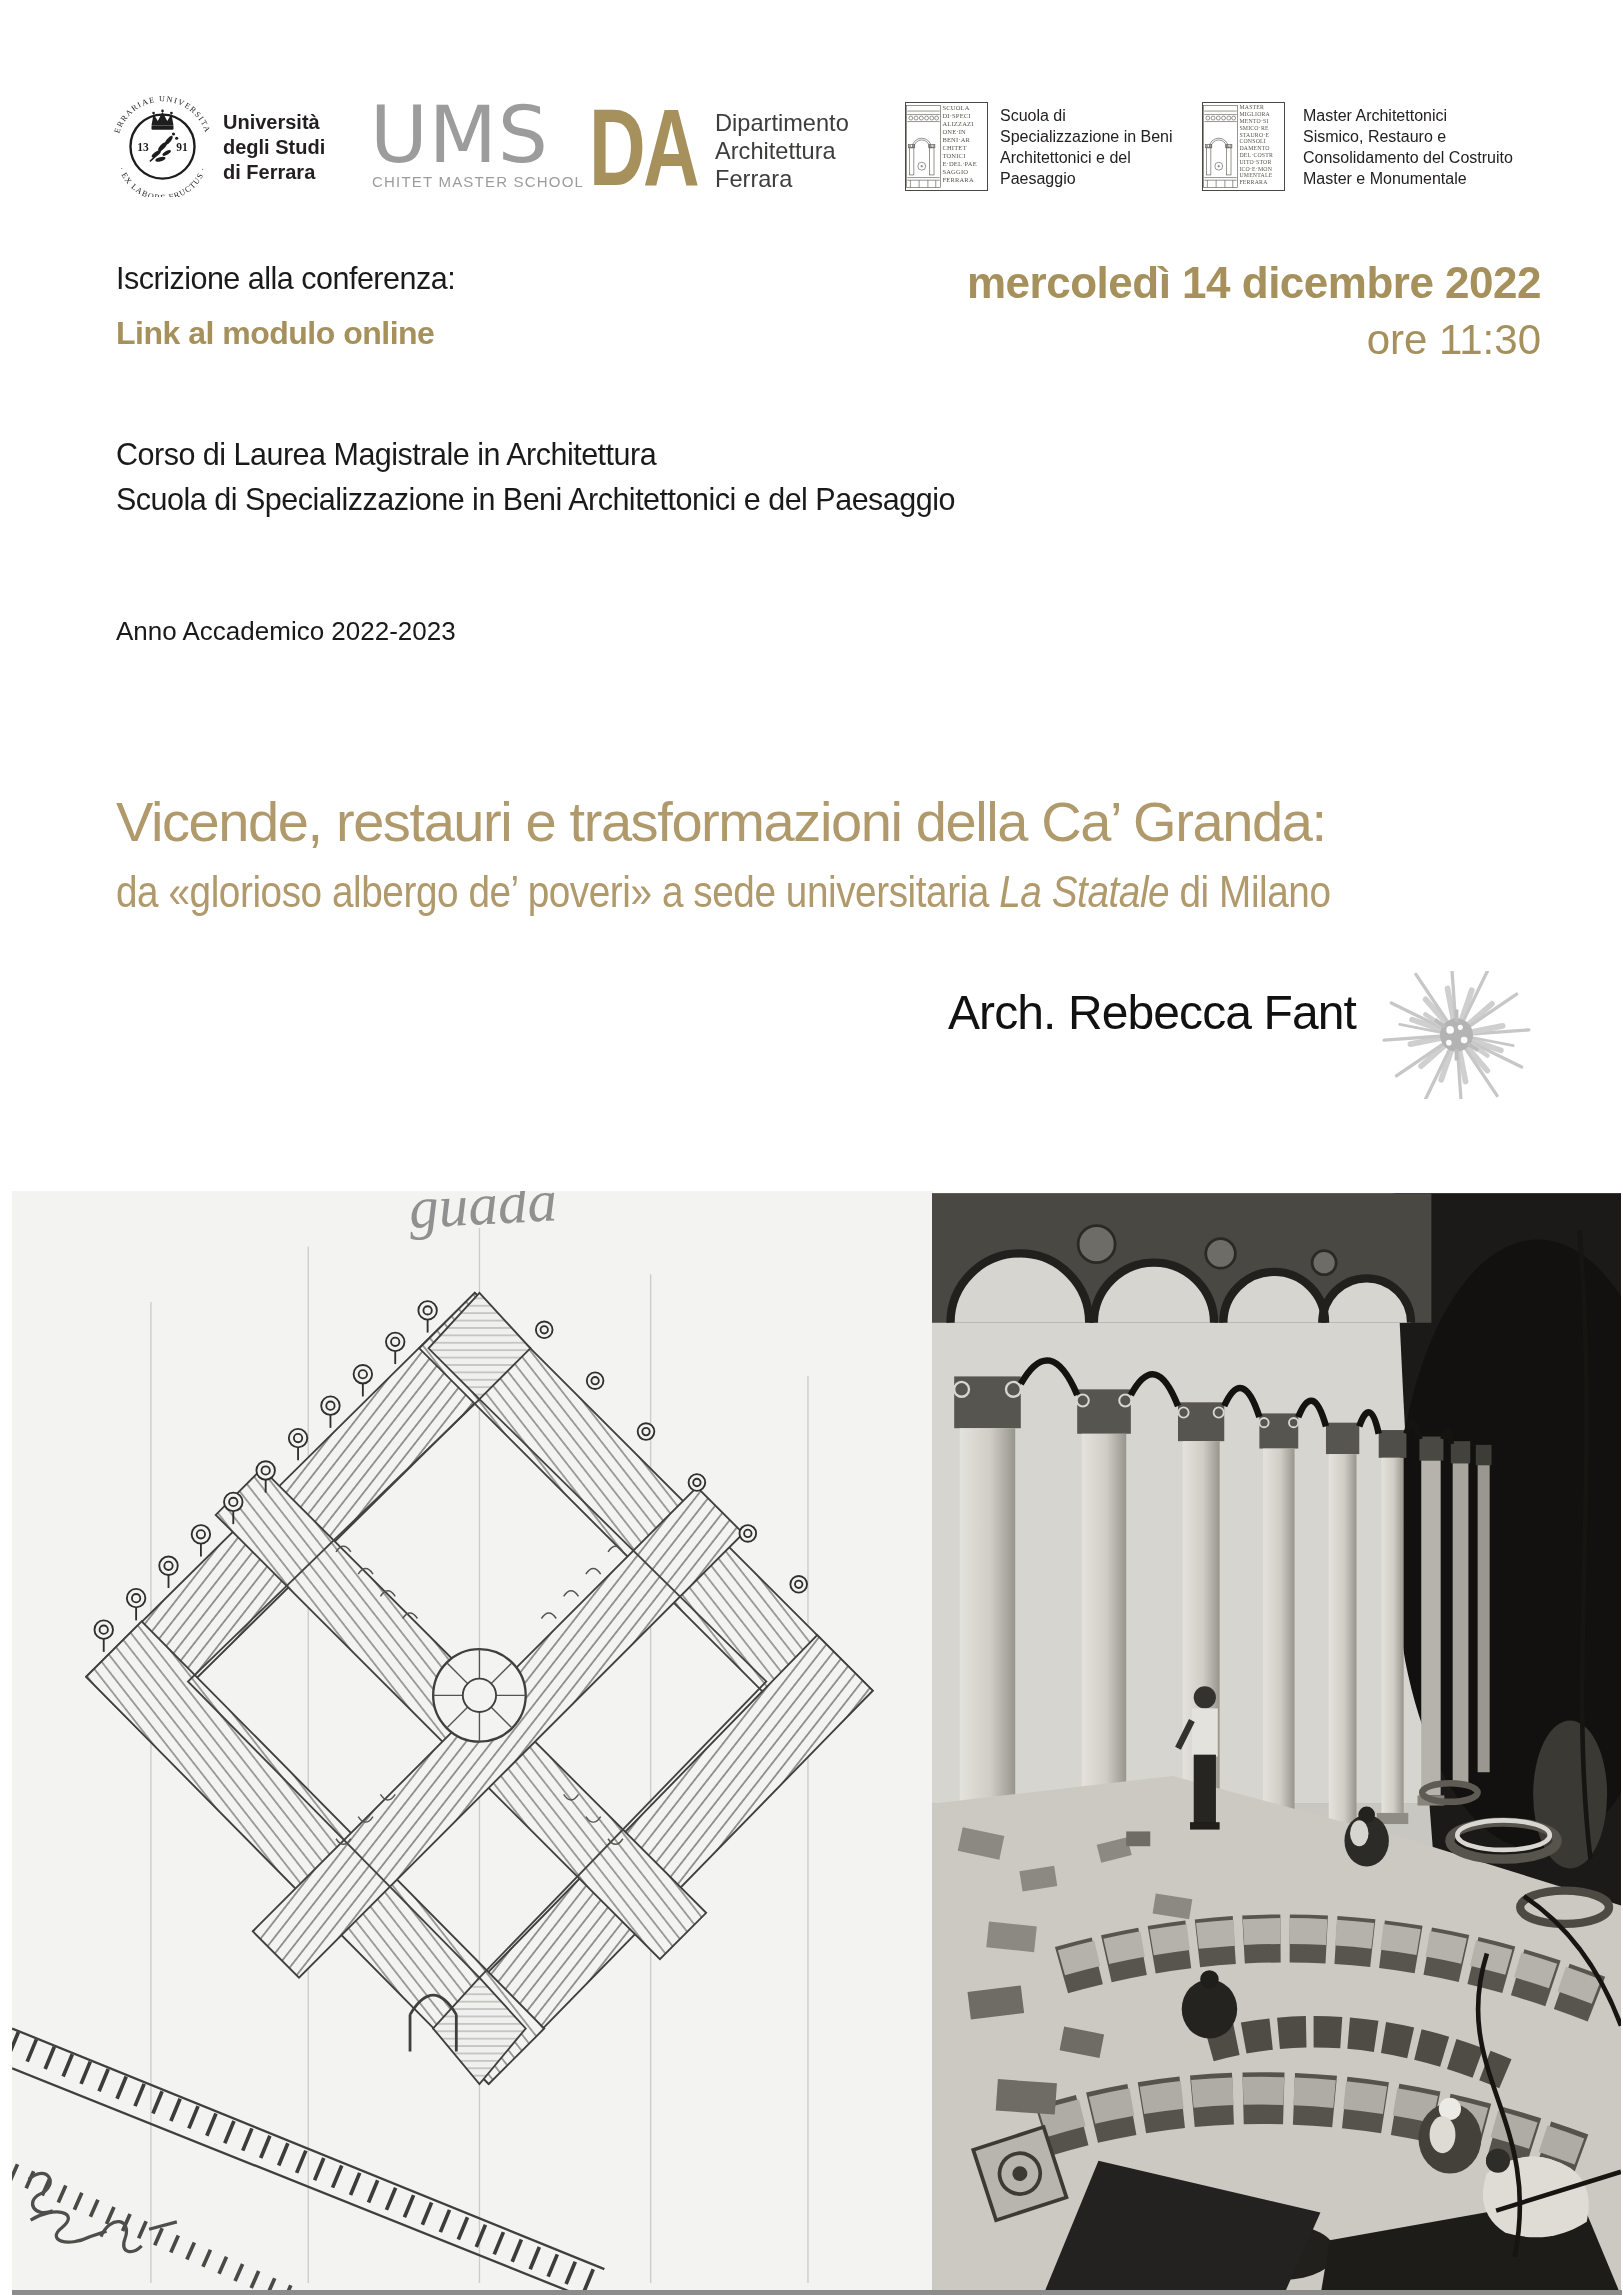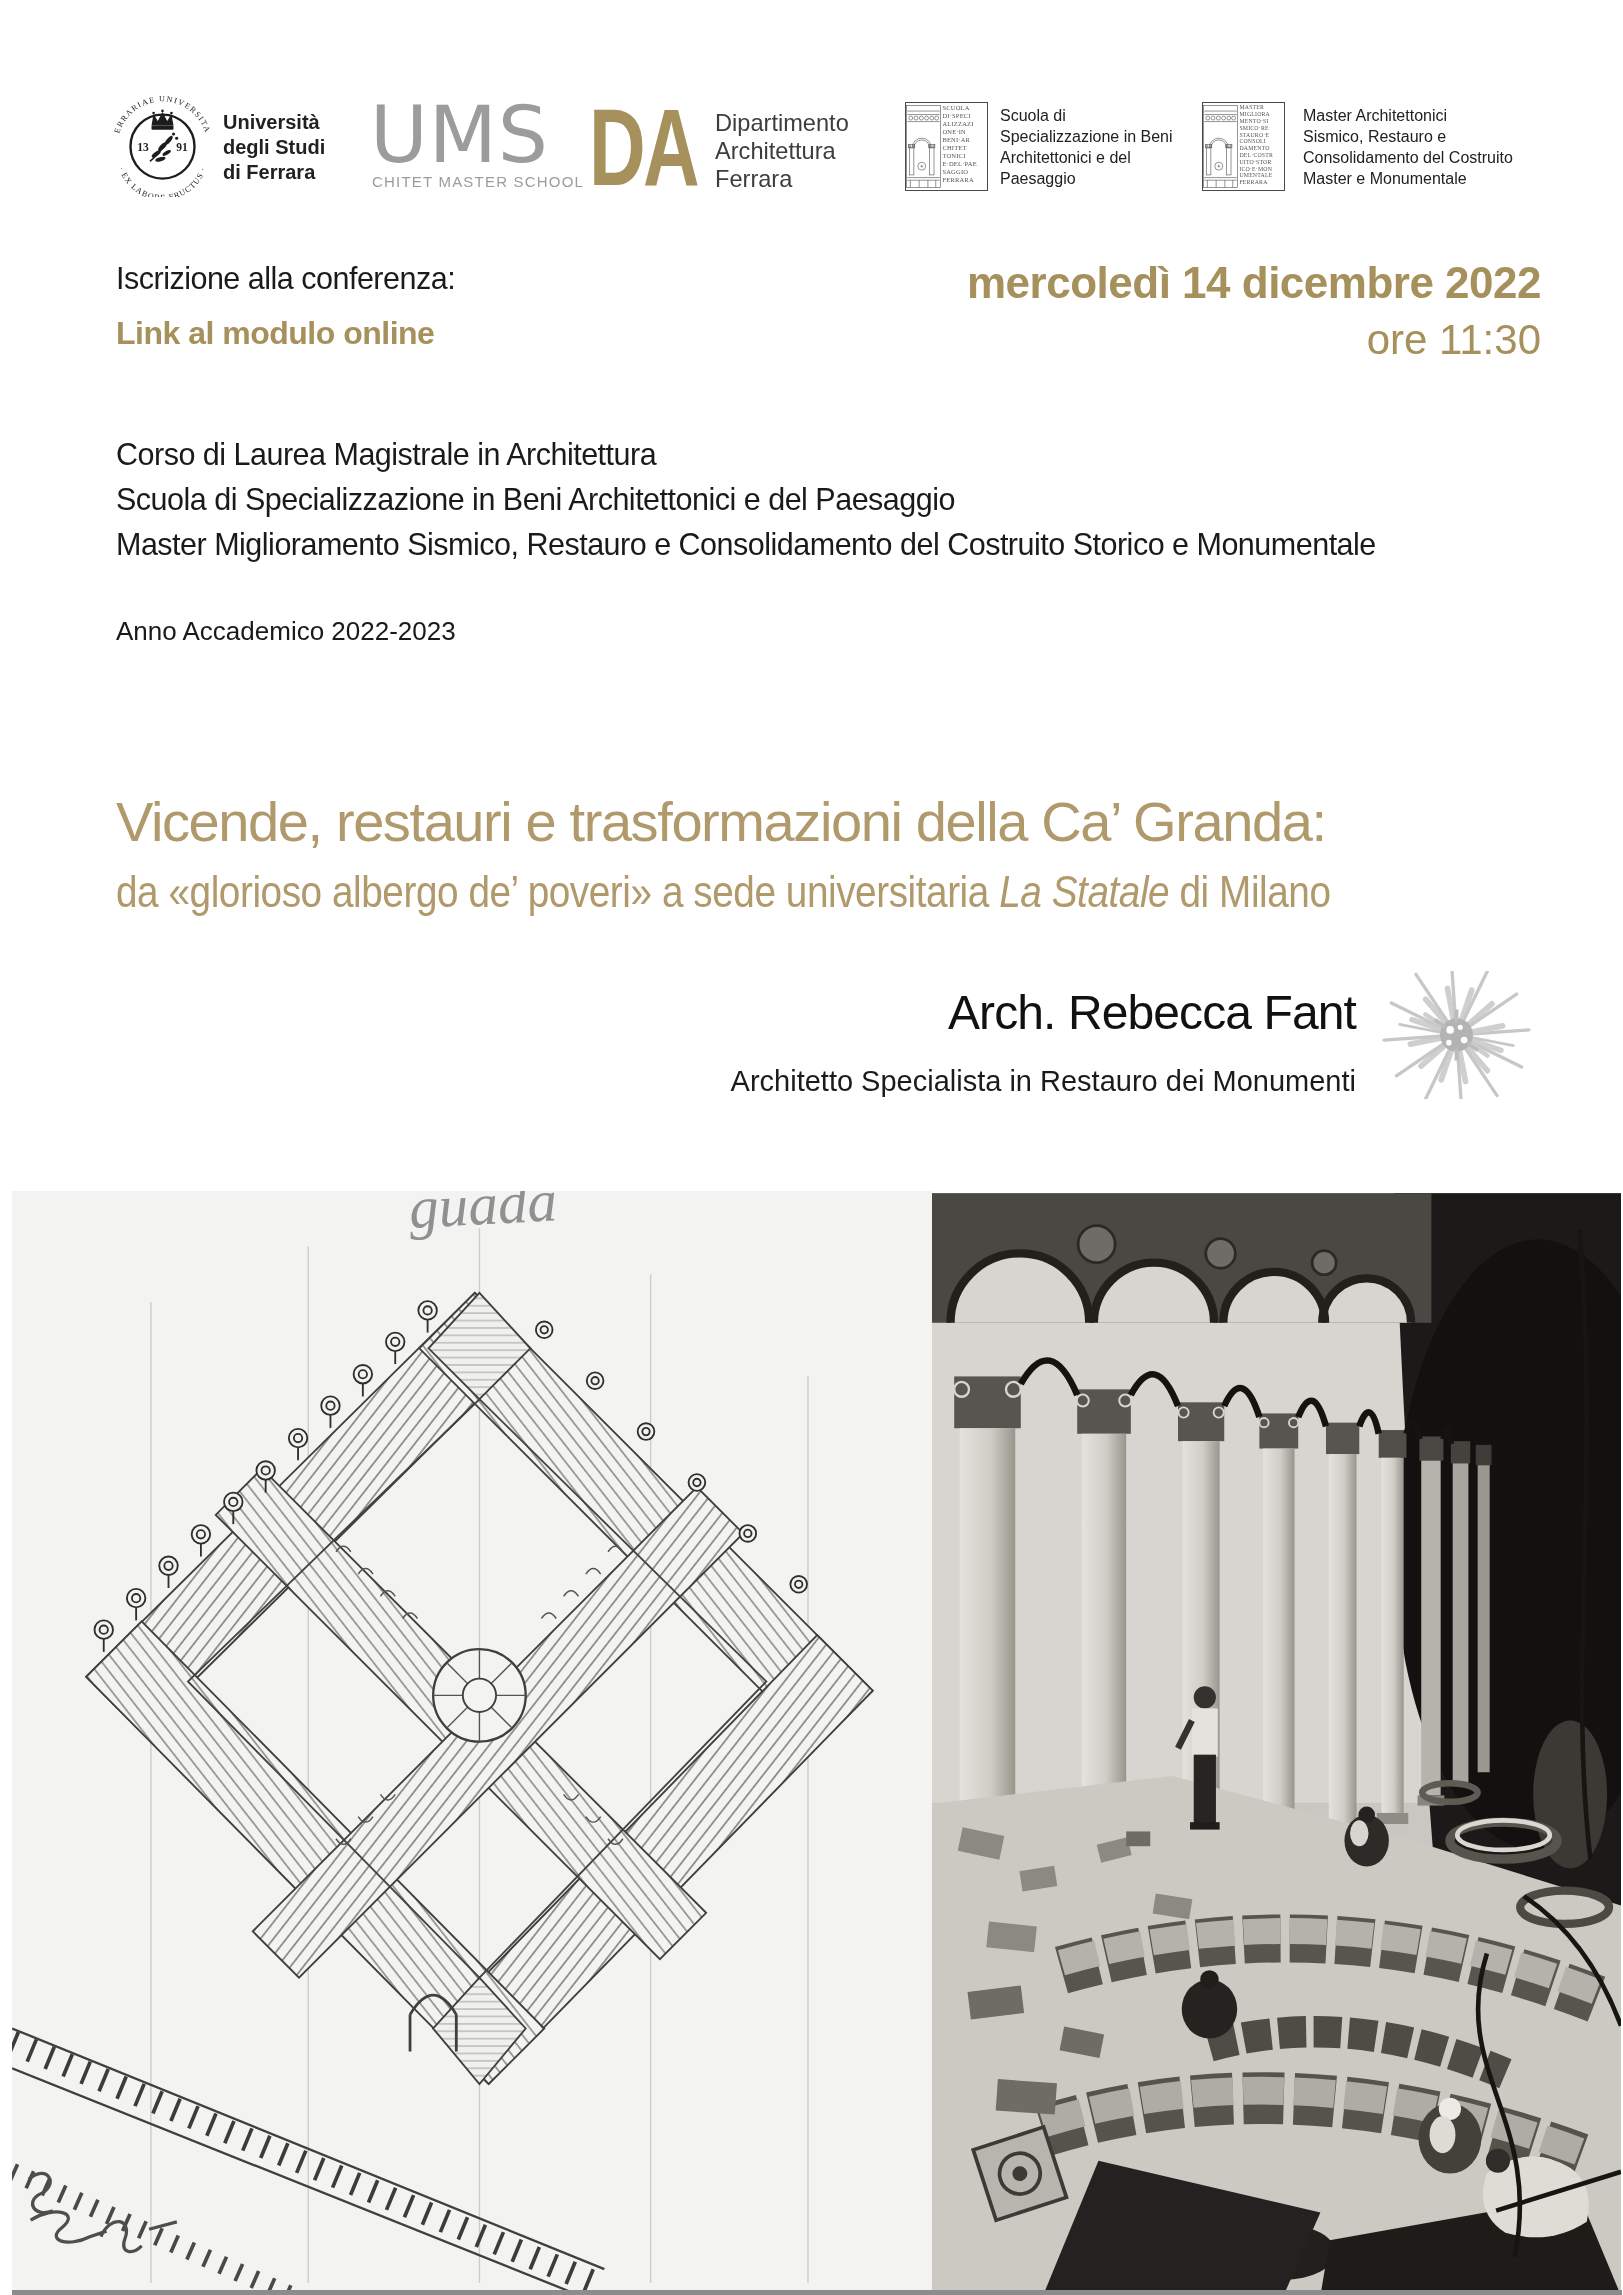--- a/index.html
+++ b/index.html
@@ -195,33 +195,31 @@
   </div>
 
   <div class="event">
     <div class="date">mercoledì 14 dicembre 2022</div>
     <div class="time">ore 11:30</div>
   </div>
 
   <div class="programs">
     <div>Corso di Laurea Magistrale in Architettura</div>
     <div>Scuola di Specializzazione in Beni Architettonici e del Paesaggio</div>
-    <div>Master Miglioramento Sismico, Restauro e Consolidamento del Costruito Storico e Monumentale</div>
   </div>
 
   <div class="academic-year">Anno Accademico 2022-2023</div>
 
   <div class="title-l1">Vicende, restauri e trasformazioni della Ca’ Granda:</div>
   <div class="title-l2">
     <span class="squeeze"><span>da «glorioso albergo de’ poveri» a sede universitaria </span><i>La Statale</i><span> di Milano</span></span>
   </div>
 
   <div class="speaker">
     <div class="name">Arch. Rebecca Fant</div>
-    <div class="role">Architetto Specialista in Restauro dei Monumenti</div>
   </div>
 
   <svg class="ornament" viewBox="0 0 130 100" preserveAspectRatio="none">
     <g id="spike" stroke="#c7c7c7" stroke-linecap="round" fill="none">
       <path d="M65,50 L122,46" stroke-width="2.6"></path>
       <path d="M65,50 L100,62" stroke-width="4.5" stroke="#cfcfcf"></path>
     </g>
     <use href="#spike" transform="rotate(30 65 50)"></use>
       <use href="#spike" transform="rotate(60 65 50)"></use>
     <use href="#spike" transform="rotate(90 65 50)"></use>

